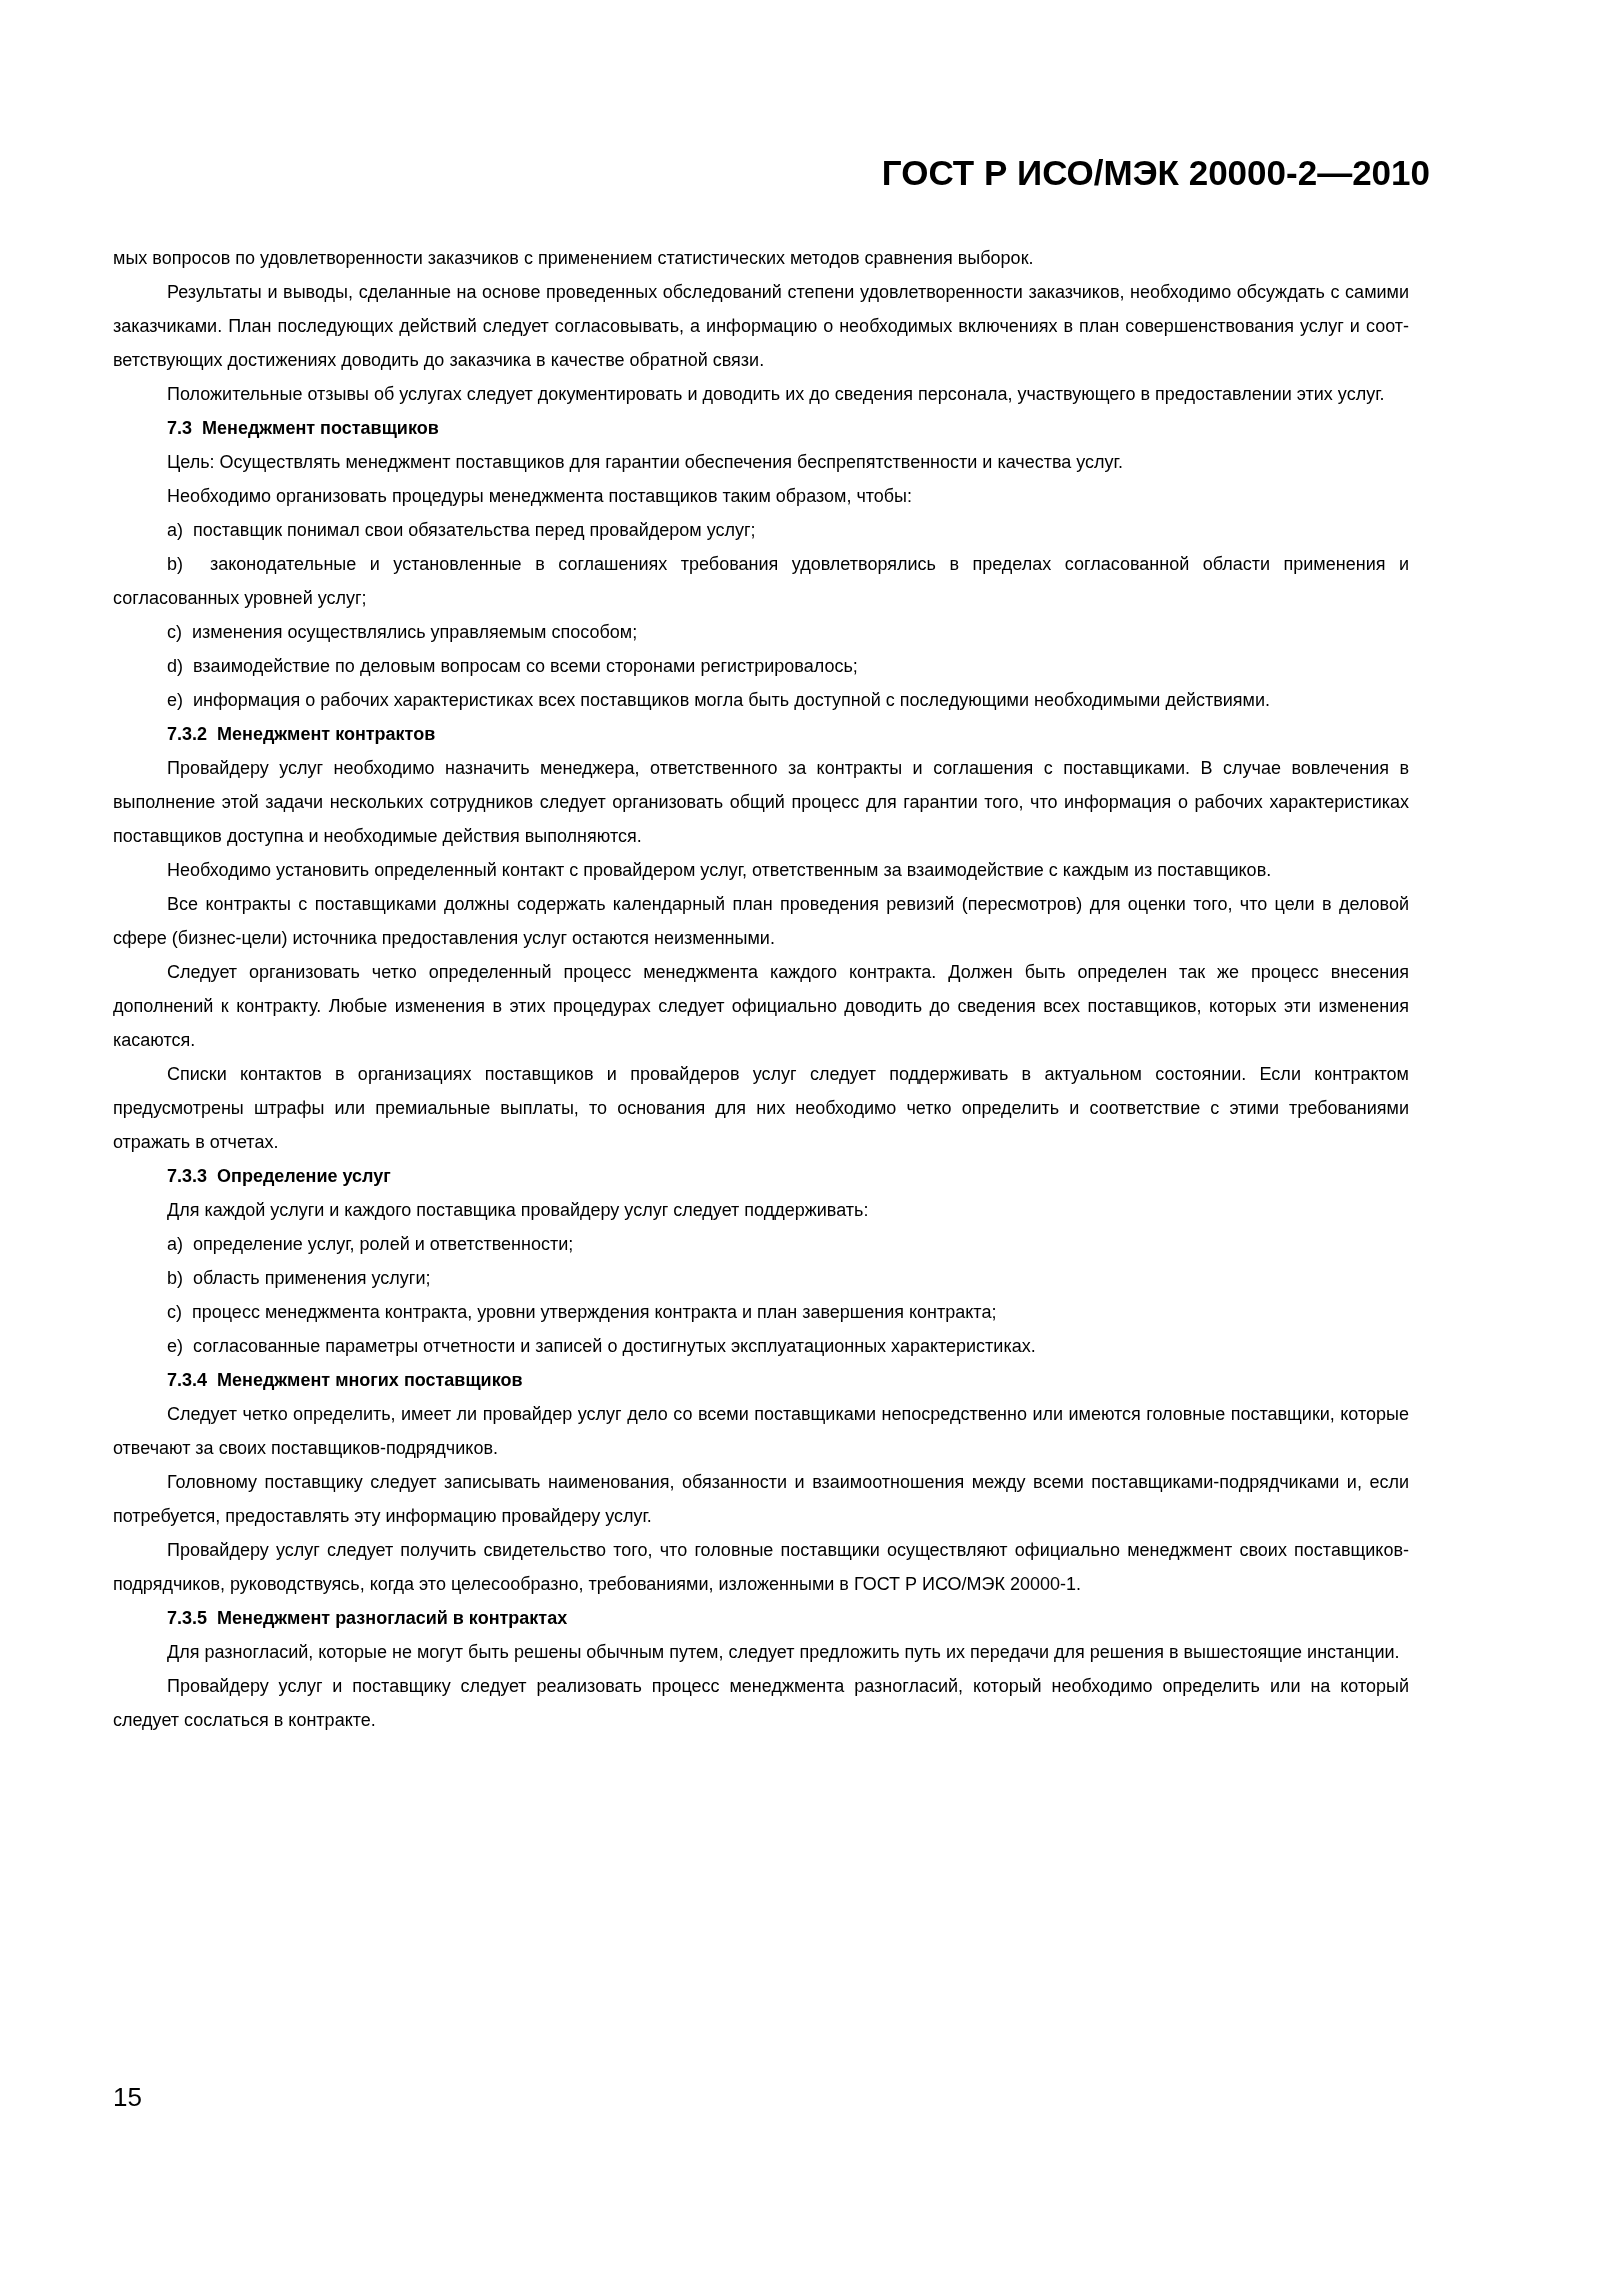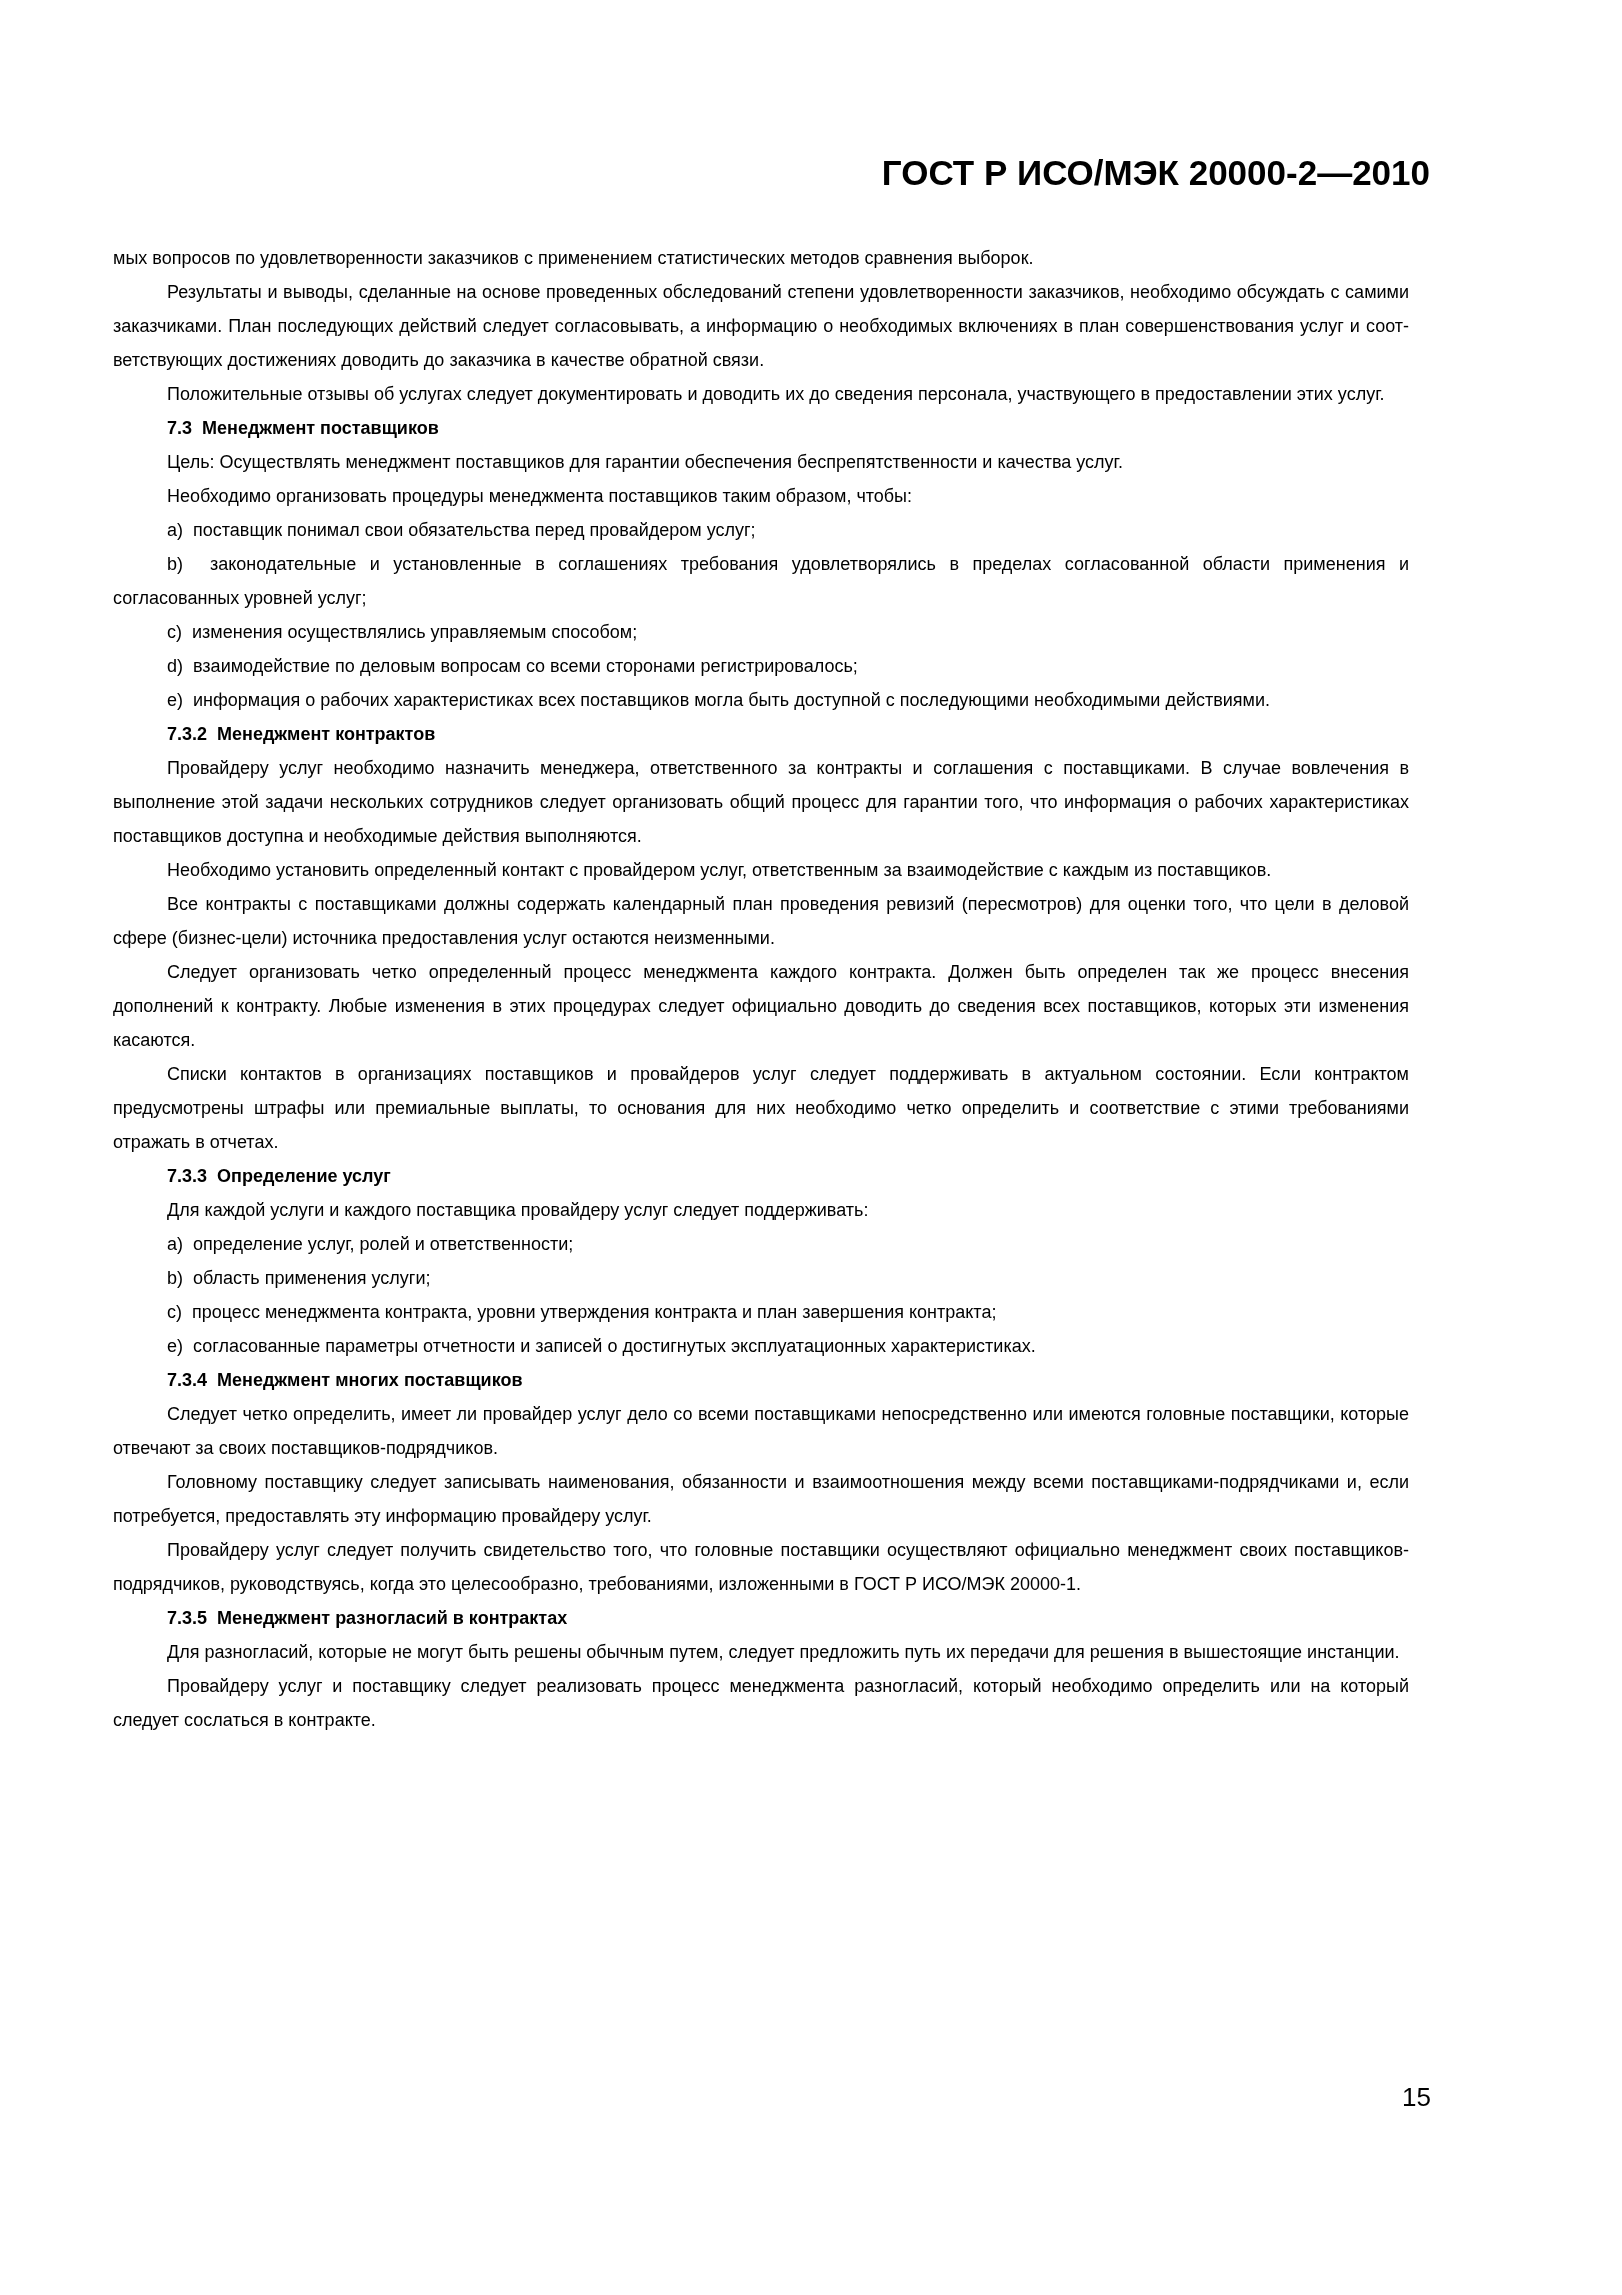--- a/index.html
+++ b/index.html
@@ -47,21 +47,20 @@
     text-indent: 0;
   }
   .content p.head {
     font-weight: bold;
   }
   .page-num {
     position: absolute;
     top: 2083px;
     left: 113px;
     width: 1318px;
-    text-align: right;
     font-size: 26px;
     line-height: 29px;
   }
 </style>
 </head>
 <body>
 
 <div class="sheet">
 
   <div class="doc-header">ГОСТ Р ИСО/МЭК 20000-2—2010</div>

